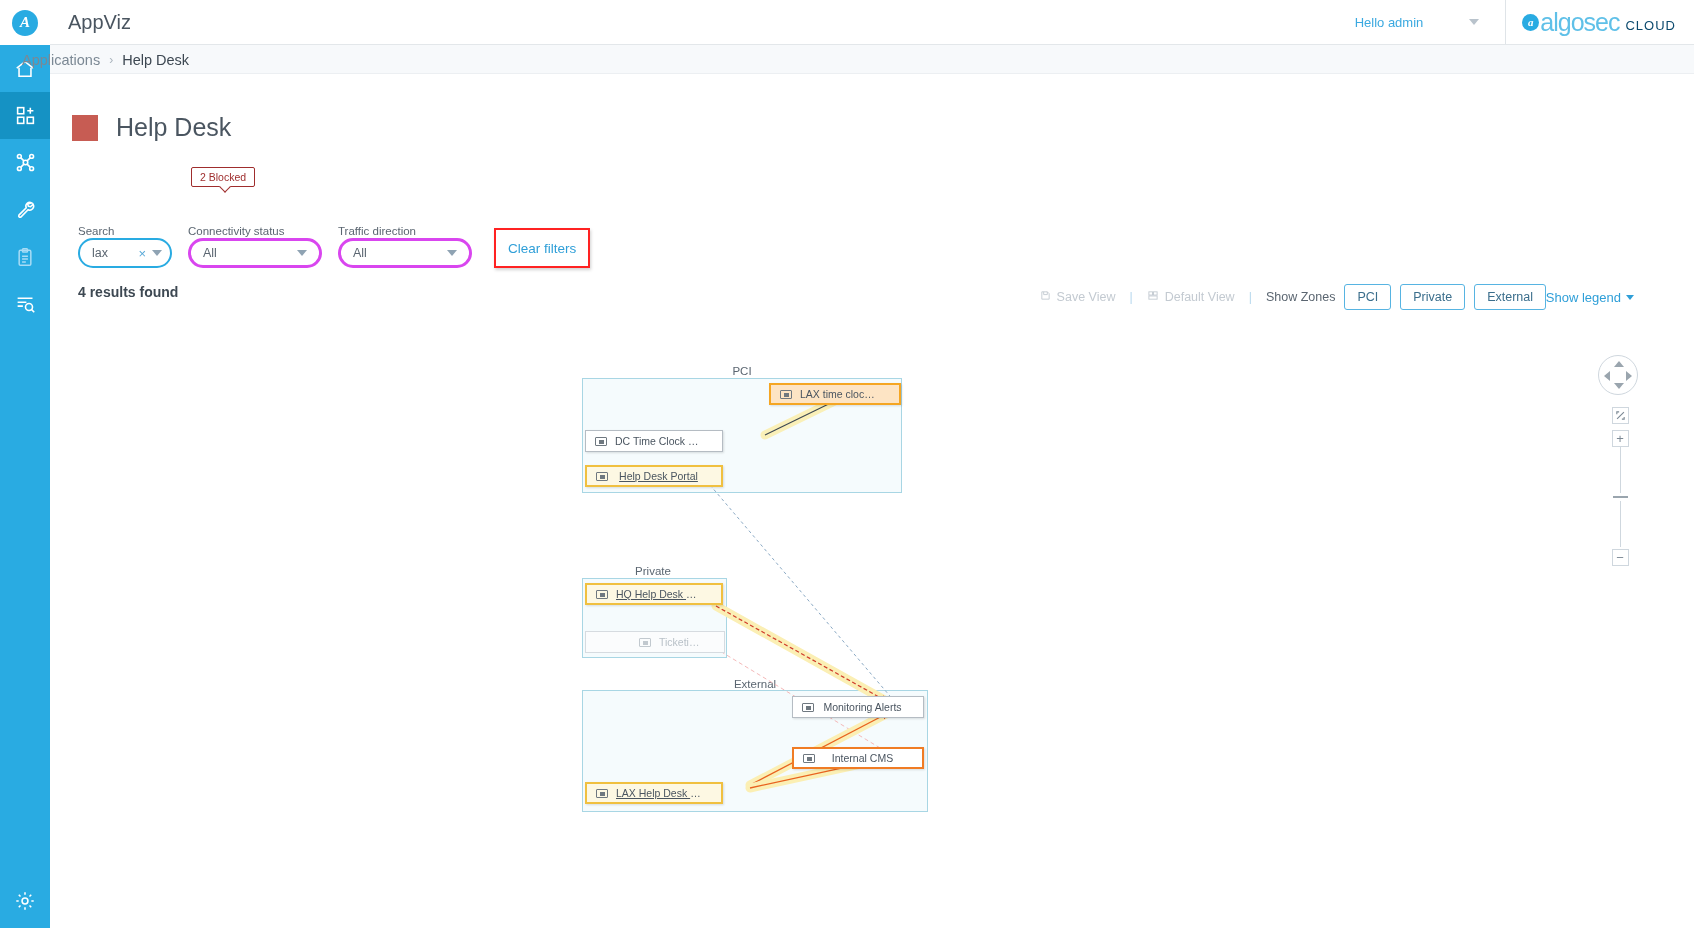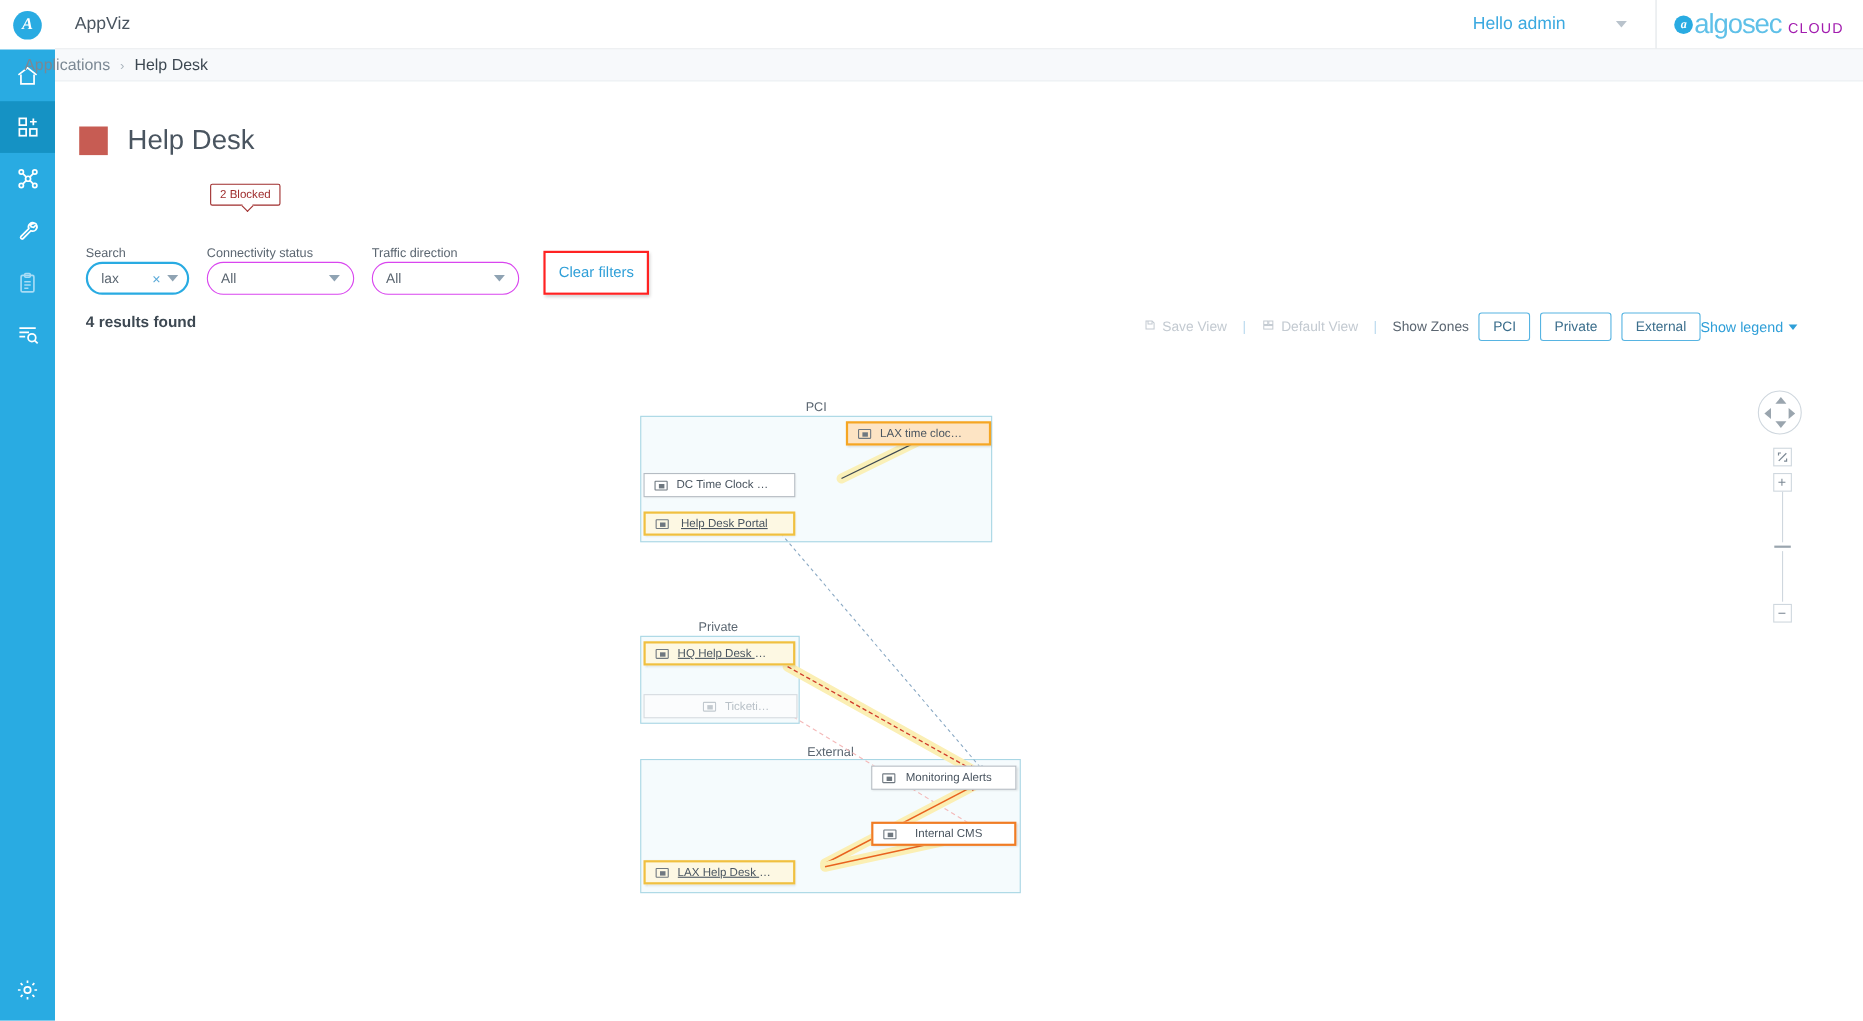--- a/index.html
+++ b/index.html
@@ -40,27 +40,27 @@
   .rail-bottom { position: absolute; bottom: 12px; left: 0; width: 50px;
     display: flex; align-items: center; justify-content: center; }
 
   
   .topbar {
     position: absolute; left: 50px; top: 0; width: 1644px; height: 45px;
     background: #ffffff; border-bottom: 1px solid #e3e7ea;
     display: flex; align-items: center;
   }
   .app-title {
-    margin-left: 18px; font-size: 16px; color: #4a5560;
+    margin-left: 18px; font-size: 20px; color: #4a5560;
   }
   .topbar-right {
     margin-left: auto; display: flex; align-items: center; height: 45px;
   }
   .hello {
-    color: #3ba9e0; font-size: 16px; cursor: pointer;
+    color: #3ba9e0; font-size: 13px; cursor: pointer;
   }
   .caret-down {
     width: 0; height: 0; margin-left: 46px; margin-right: 26px;
     border-left: 5px solid transparent; border-right: 5px solid transparent;
     border-top: 6px solid #b9c3cc; cursor: pointer;
   }
   .brand-sep { width: 1px; height: 44px; background: #dfe4e8; }
   .brand {
     display: flex; align-items: center; padding: 0 18px 0 16px;
   }
@@ -68,21 +68,21 @@
     width: 17px; height: 17px; border-radius: 50%; background: #29ABE2;
     color: #fff; font-size: 11px; font-style: italic; font-weight: bold;
     display: flex; align-items: center; justify-content: center;
     font-family: "Liberation Serif", serif; margin-right: 1px;
   }
   .brand .name {
     font-size: 25px; color: #5fc0e8; letter-spacing: -1px;
     font-family: "Liberation Sans", sans-serif;
   }
   .brand .cloudword {
-    font-size: 13px; color: #a21caf; letter-spacing: 1px;
+    font-size: 13px; color: #0c4a6e; letter-spacing: 1px;
     margin-left: 6px; position: relative; top: 3px;
   }
 
   
   .crumbbar {
     position: absolute; left: 50px; top: 45px; width: 1644px; height: 29px;
     background: #f7f9fb; border-bottom: 1px solid #eceff2;
   }
   .crumbs {
     position: absolute; left: 22px; top: 52px;
@@ -128,21 +128,21 @@
     width: 7px; height: 7px; background: #fff;
     border-right: 1px solid #9f2d2d; border-bottom: 1px solid #9f2d2d;
     transform: rotate(45deg);
   }
 
   
   .filters { position: absolute; left: 78px; top: 225px; display: flex; align-items: flex-end; }
   .fld { margin-right: 16px; }
   .fld-label { font-size: 11.5px; color: #5b6671; margin-bottom: 1px; }
   .pill {
-    height: 30px; border: 1px solid #d946ef; border-radius: 16px;
+    height: 30px; border: 3px solid #d946ef; border-radius: 16px;
     background: #fff; display: flex; align-items: center;
     padding: 0 12px; font-size: 12.5px; color: #5b6671; cursor: pointer;
   }
   .pill.search { width: 94px; border: 2px solid #29ABE2; padding: 0 8px 0 12px; }
   .pill.sel { width: 134px; justify-content: space-between; }
   .chip-x { color: #59a9d8; font-size: 13px; margin-left: auto; margin-right: 6px; cursor: pointer; }
   .tri {
     width: 0; height: 0;
     border-left: 5px solid transparent; border-right: 5px solid transparent;
     border-top: 6px solid #8fa3b3;

